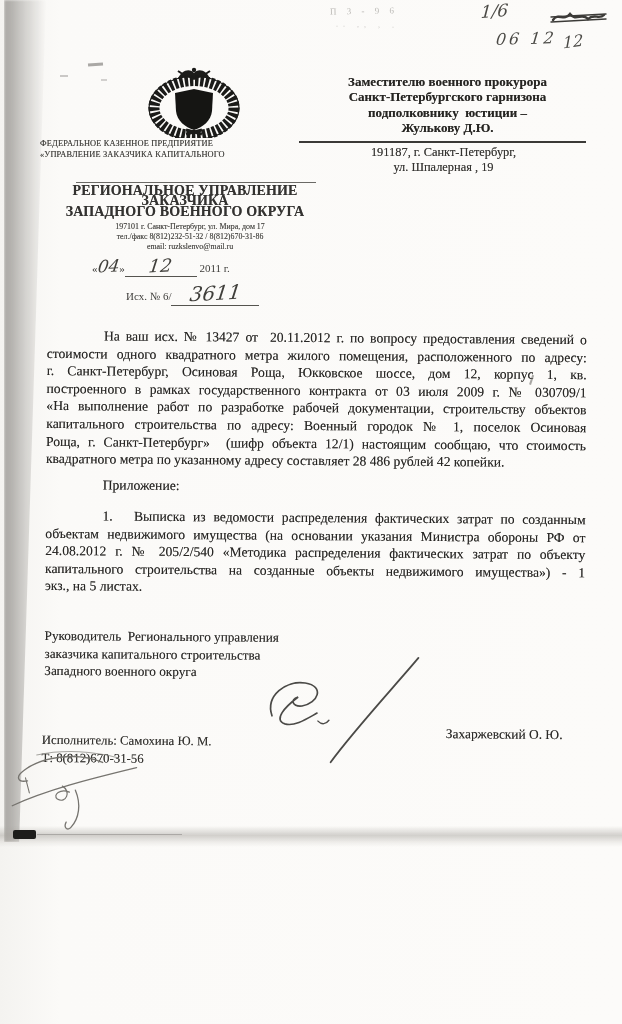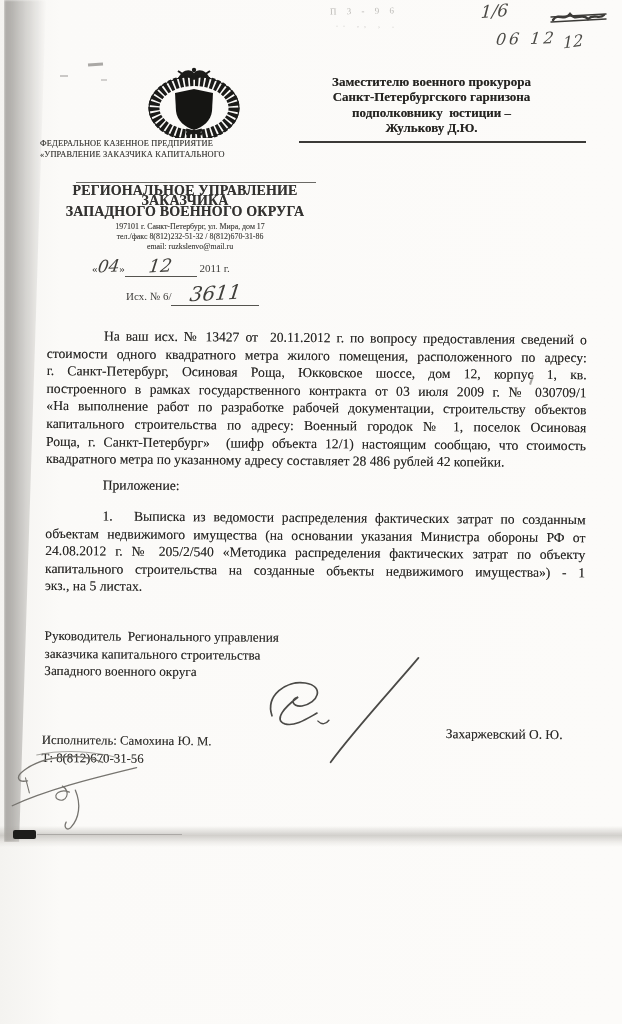--- a/index.html
+++ b/index.html
@@ -24,21 +24,21 @@
   #division-block { left:48px; top:186px; width:274px; text-align:center;
     font-size:14px; line-height:10.4px; font-weight:bold; color:#333230; letter-spacing:0.15px; }
   #contact-block { left:53px; top:222px; width:274px; text-align:center;
     font-size:7.9px; line-height:10px; color:#4a4945; }
   #date-row { left:92px; top:255px; width:220px; font-size:11px; color:#3f3e3b; }
   #ref-row  { left:126px; top:281px; width:200px; font-size:11px; color:#3f3e3b; }
   .blankline { display:inline-block; border-bottom:1.2px solid #55544f; text-align:center; vertical-align:baseline; }
   .hw { font-family:"DejaVu Serif", serif; font-style:italic; color:#403f3b;
         display:inline-block; transform:skewX(-10deg) rotate(-3deg); }
   
-  #recipient-block { left:284px; top:74px; width:295px; text-align:center;
+  #recipient-block { left:300px; top:74px; width:295px; text-align:center;
     font-size:13px; line-height:15.3px; font-weight:bold; color:#262522; }
   #recipient-rule { left:299px; top:141px; width:287px; height:1.6px; background:#3b3a37; }
   #recipient-address { left:300px; top:145px; width:287px; text-align:center;
     font-size:12.4px; line-height:15px; color:#343330; }
   
   .hw-note { font-family:"DejaVu Serif", serif; font-style:italic; color:#4b4a46; }
   #page-num { left:481px; top:1px;  font-size:17px; transform:rotate(-4deg) skewX(-8deg); }
   #date-note-1 { left:496px; top:29px; font-size:16px; transform:rotate(-2deg) skewX(-8deg); letter-spacing:3px; }
   #date-note-2 { left:563px; top:32px; font-size:16px; transform:rotate(-8deg) skewX(-8deg); }
   #pencil-1 { left:330px; top:6px;  font-size:9px; color:rgba(124,121,116,0.50); letter-spacing:4px; transform:rotate(-1deg); }
@@ -117,20 +117,24 @@
     <span>Исх. № 6/</span><span class="blankline" style="width:88px;"><span class="hw" style="font-size:20px;">3611</span></span>
   </div>
 
   <div class="abs scan-text" id="recipient-block">
     <div>Заместителю военного прокурора</div>
     <div>Санкт-Петербургского гарнизона</div>
     <div>подполковнику &nbsp;юстиции –</div>
     <div>Жулькову Д.Ю.</div>
   </div>
   <div class="abs" id="recipient-rule"></div>
+  <div class="abs scan-text" id="recipient-address">
+    <div>191187, г. Санкт-Петербург,</div>
+    <div>ул. Шпалерная , 19</div>
+  </div>
 
   <div class="abs" id="tilted">
 
     <div class="abs scan-text" id="body-block">
       <div class="jline indent">На ваш исх. № 13427 от &nbsp;20.11.2012 г. по вопросу предоставления сведений о</div>
       <div class="jline">стоимости одного квадратного метра жилого помещения, расположенного по адресу:</div>
       <div class="jline">г. Санкт-Петербург, Осиновая Роща, Юкковское шоссе, дом 12, корпус 1, кв.</div>
       <div class="jline">построенного в рамках государственного контракта от 03 июля 2009 г. № 030709/1</div>
       <div class="jline">«На выполнение работ по разработке рабочей документации, строительству объектов</div>
       <div class="jline">капитального строительства по адресу: Военный городок № 1, поселок Осиновая</div>

